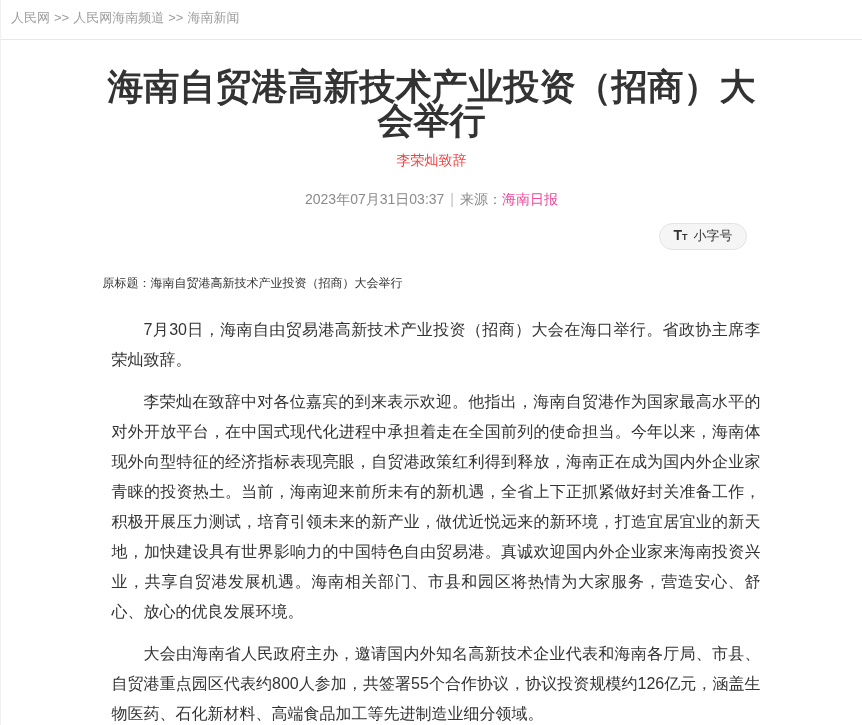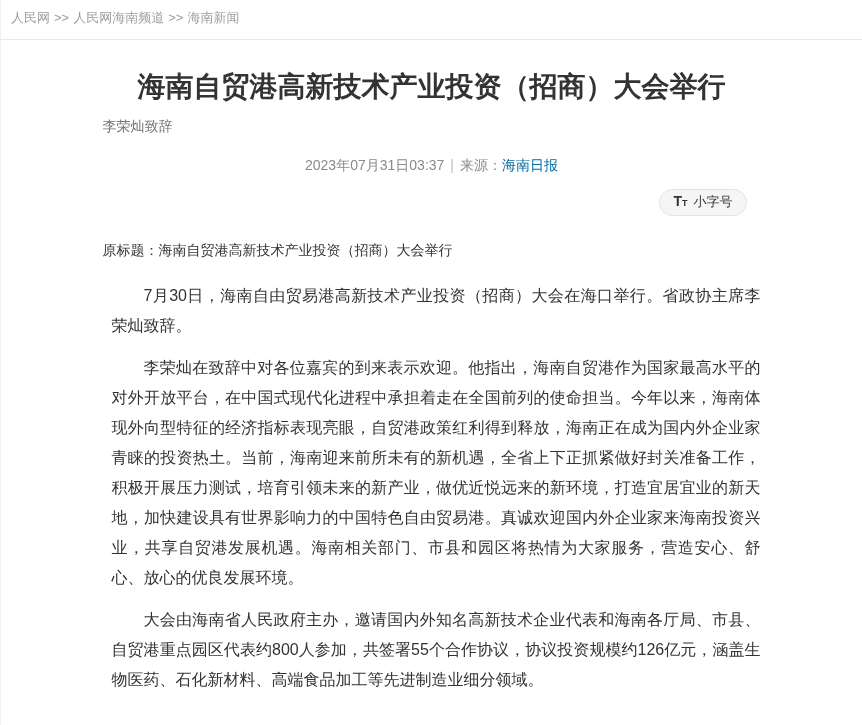--- a/index.html
+++ b/index.html
@@ -35,44 +35,45 @@
 
   
   .article-wrap {
     width: 658px;
     margin: 0 auto;
   }
 
   h1.article-title {
     margin: 30px 0 0 0;
     text-align: center;
-    font-size: 28px;
+    font-size: 36px;
     line-height: 34px;
     font-weight: bold;
     color: #333333;
   }
 
   .article-subtitle {
     margin-top: 14px;
+    text-align: center;
     font-size: 14px;
-    color: #737373;
+    color: #ef4444;
   }
 
   .article-meta {
     margin-top: 21px;
     text-align: center;
     font-size: 14px;
     color: #8a8a8a;
   }
   .article-meta .meta-sep {
     margin: 0 6px;
     color: #c0c0c0;
   }
   .article-meta .source-name {
-    color: #0369a1;
+    color: #ec4899;
     margin-top: 20px;
   }
 
   
   .toolbar-row {
     margin-top: 14px;
     text-align: right;
     padding-right: 14px;
     height: 26px;
   }
@@ -95,23 +96,24 @@
   .tt-icon .t-small { font-size: 9px;  font-weight: bold; }
 
   
   .article-body {
     margin-top: 20px;
     font-size: 16px;
     line-height: 30px;
     color: #333333;
   }
   .original-title {
-    font-size: 14px;
+    font-size: 12px;
     color: #333333;
     margin: 0 0 16px 0;
+    font-family: Liberation Mono, monospace;
   }
   .article-body p.para {
     margin: 0 0 12px 9px;
     text-indent: 2em;
     text-align: justify;
   }
 </style>
 </head>
 <body>
 

